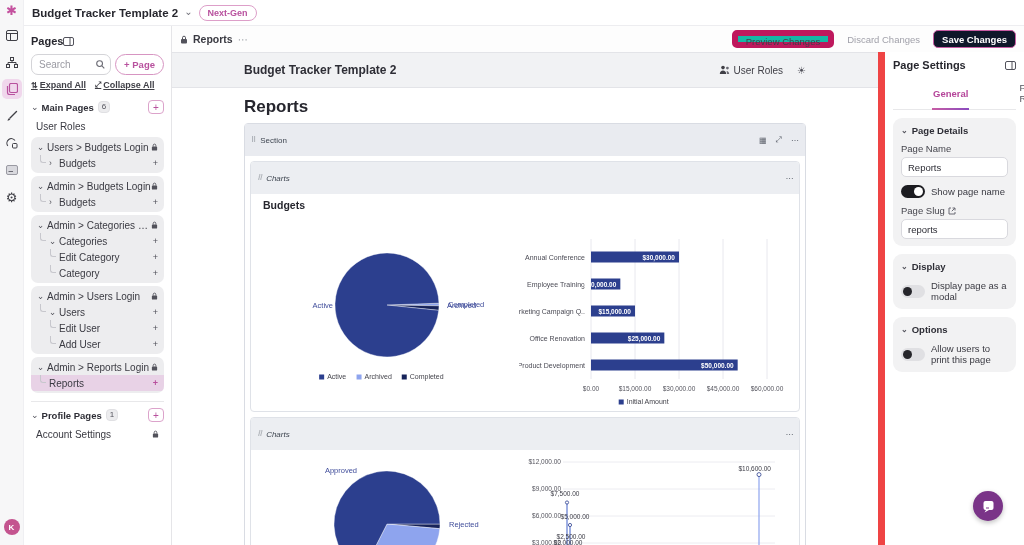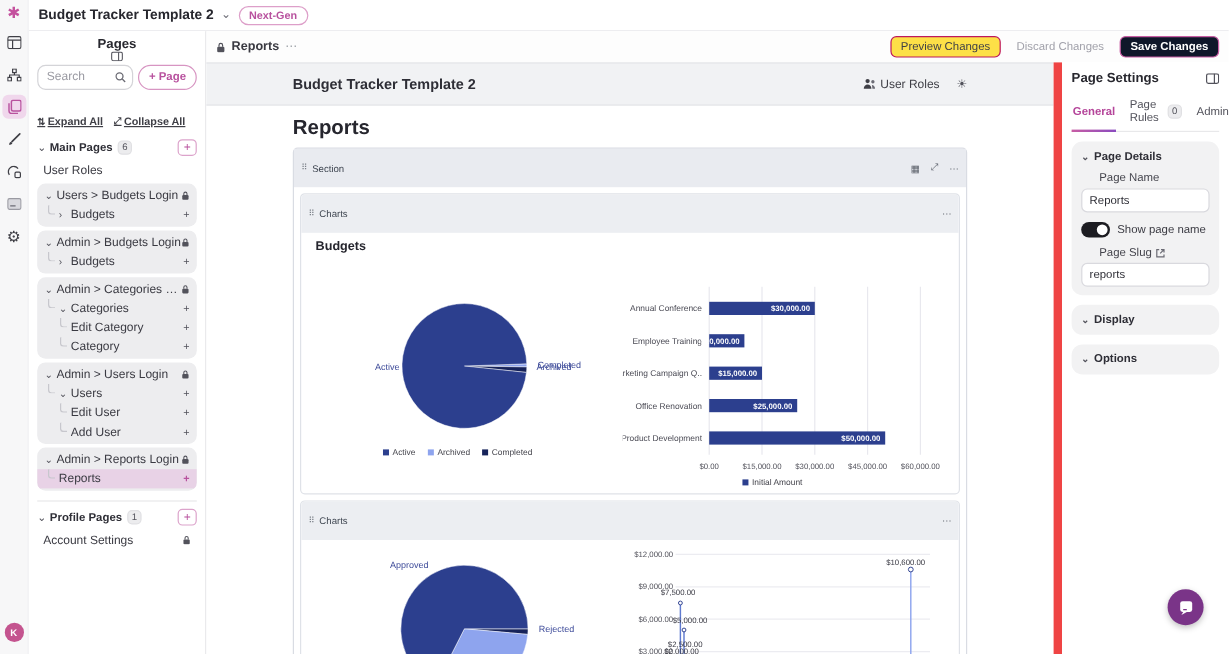--- a/index.html
+++ b/index.html
@@ -15,23 +15,23 @@
   .avatar-k{width:16px;height:16px;border-radius:50%;background:#c4548f;color:#fff;font-size:8px;font-weight:bold;display:flex;align-items:center;justify-content:center;margin-bottom:6px;}
   
   .main{flex:1;display:flex;flex-direction:column;min-width:0;}
   .topbar{height:26px;border-bottom:1px solid #ededf0;display:flex;align-items:center;padding:0 8px;gap:6px;background:#fff;flex-shrink:0;}
   .topbar .title{font-weight:bold;font-size:11.5px;color:#27272e;}
   .topbar .chev{color:#71717a;font-size:10px;margin-top:-2px;}
   .pill{border:1px solid #dd9fc9;color:#b8519e;font-size:9px;font-weight:bold;border-radius:20px;padding:2px 8px;background:#fff;}
   .content{flex:1;display:flex;min-height:0;}
   
   .pages-panel{width:148px;border-right:1px solid #e5e5e8;background:#fff;padding:5px 7px;flex-shrink:0;overflow:hidden;font-size:10px;}
-  .pp-head{display:flex;align-items:center;justify-content:flex-end;height:20px;flex-direction:column;}
+  .pp-head{display:flex;align-items:center;justify-content:flex-start;height:20px;}
   .pp-head .t{font-weight:bold;font-size:11px;color:#27272e;}
-  .search-row{display:flex;gap:4px;margin:3px 0 21px;align-items:flex-end;}
+  .search-row{display:flex;gap:4px;margin:3px 0 5px;align-items:flex-end;}
   .search-box{flex:1;position:relative;}
   .search-box input{width:100%;height:21px;border:1px solid #d4d4d8;border-radius:7px;padding:0 18px 0 7px;font-size:10px;font-family:inherit;color:#3a3a42;outline:none;}
   .search-box input::placeholder{color:#9a9aa2;}
   .search-box svg{position:absolute;right:6px;top:5.5px;}
   .btn-addpage{height:21px;border:1px solid #d795c2;color:#b8519e;background:#fff;border-radius:11px;font-size:9.5px;font-weight:bold;padding:0 8px;white-space:nowrap;}
   .ec-row{display:flex;gap:9px;margin:2px 0 8px;}
   .ec-link{font-size:9px;font-weight:bold;color:#3f3f46;text-decoration:underline;display:flex;align-items:center;gap:2px;}
   .ec-link .g{font-size:8px;text-decoration:none;}
   .sec-head{display:flex;align-items:center;height:18px;margin:2px 0;}
   .sec-head .chev{color:#52525b;font-size:9px;margin-right:3px;}
@@ -51,53 +51,53 @@
   .conn{width:6px;height:8px;border-left:1px solid #c7c7cd;border-bottom:1px solid #c7c7cd;border-bottom-left-radius:3px;margin:-5px 3px 3px 3px;flex-shrink:0;}
   .d2{margin-left:13px;}
   .divider{border-top:1px solid #e8e8ea;margin:8px 0 4px;}
   
   .right-area{flex:1;display:flex;flex-direction:column;min-width:0;}
   .toolbar{height:26px;display:flex;align-items:center;padding:0 8px;gap:5px;background:#fdfdfd;flex-shrink:0;}
   .toolbar .pg{font-weight:bold;font-size:10.5px;color:#3a3a42;}
   .toolbar .dots{color:#9ca0a6;font-size:10px;letter-spacing:1px;}
   .toolbar .sp{flex:1;}
   .btn{height:18px;border-radius:5px;font-size:9.5px;font-family:inherit;padding:0 8px;}
-  .btn.ghost{background:#fde047;border:1px solid #be185d;color:#3f3f46;}
+  .btn.ghost{background:#14b8a6;border:6px solid #be185d;color:#3f3f46;}
   .btn.text{background:none;border:none;color:#a1a1aa;}
   .btn.primary{background:#0f172a;border:1px solid #c85da4;color:#fff;font-weight:bold;}
   .workrow{flex:1;display:flex;min-height:0;}
   .canvas{flex:1;background:#fff;min-width:0;display:flex;flex-direction:column;}
   .app-header{height:36px;background:#f1f2f4;border-top:1px solid #e3e4e8;border-bottom:1px solid #e3e4e8;display:flex;align-items:center;padding:0 72px;flex-shrink:0;}
   .app-header .t{font-weight:bold;font-size:12px;color:#2e2e36;}
   .app-header .sp{flex:1;}
   .uroles{display:flex;align-items:center;gap:4px;font-size:10px;color:#3f3f46;background:none;border:none;font-family:inherit;}
   .sun{color:#52525b;font-size:10px;margin-left:14px;}
   .page-title{font-size:17px;font-weight:bold;color:#26262e;margin:9px 72px 6px;}
   .section-box{margin:0 72px;border:1px solid #d9dce3;border-radius:4px;}
   .bar-head{height:13px;background:#e9ebf0;display:flex;align-items:center;padding:16px 6px;gap:4px;font-size:8px;color:#3f4651;}
   .bar-head .drag{color:#7b8088;font-size:7px;}
   .bar-head .sp{flex:1;}
   .bar-head .ic{color:#5b606a;font-size:8px;margin-left:5px;}
   .charts-card{margin:5px;border:1px solid #dfe2e8;border-radius:4px;background:#fff;overflow:hidden;}
-  .charts-card .bar-head{height:12px;background:#eceef2;}
+  .charts-card .bar-head{height:12px;background:#eceef2;font-style:italic;}
   .chart-title{font-size:10.5px;font-weight:bold;color:#26262e;margin:5px 0 0 12px;}
   .chart-row{display:flex;}
   .chart-row svg{display:block;}
   
   .settings{width:146px;border-left:7px solid #ef4444;background:#fff;padding:7px 8px;flex-shrink:0;overflow:hidden;font-size:10px;}
   .set-head{display:flex;align-items:center;justify-content:space-between;}
   .set-head .t{font-weight:bold;font-size:11px;color:#27272e;}
   .tabs{display:flex;border-bottom:1px solid #e8e8ea;margin-top:8px;gap:10px;}
-  .tab{padding:3px 1px 5px;font-size:9.5px;color:#52525b;display:flex;align-items:center;gap:3px;position:relative;}
+  .tab{padding:3px 1px 5px;font-size:9.5px;color:#52525b;display:flex;align-items:center;gap:3px;position:relative;margin-left:39px;}
   .tab.active{color:#b5459a;font-weight:bold;}
   .tab.active::after{content:"";position:absolute;left:0;right:0;bottom:-1px;height:2px;background:linear-gradient(90deg,#c85da4,#8a4bbf);}
   .card{background:#f2f2f3;border-radius:9px;padding:7px 8px;margin-top:8px;}
   .card-title{display:flex;align-items:center;gap:4px;font-weight:bold;font-size:9.5px;color:#2e2e36;}
   .card-title .chev{color:#52525b;font-size:8px;}
-  .fld-label{font-size:9.5px;color:#45454d;margin:7px 15px 3px;display:flex;align-items:center;gap:3px;text-align:center;}
+  .fld-label{font-size:9.5px;color:#45454d;margin:7px 0 3px;display:flex;align-items:center;gap:3px;text-align:center;}
   .fld{width:100%;height:20px;border:1px solid #d9d9de;border-radius:5px;background:#fff;font-size:9.5px;font-family:inherit;color:#2e2e36;padding:0 6px;outline:none;}
   .tog-row{display:flex;align-items:center;gap:6px;margin-top:8px;font-size:9.5px;color:#3a3a42;}
   .toggle{width:24px;height:13px;border-radius:7px;background:#e0e0e3;position:relative;flex-shrink:0;}
   .toggle::after{content:"";position:absolute;width:9px;height:9px;border-radius:50%;top:2px;left:2px;background:#26262b;}
   .toggle.on{background:#1c1c21;}
   .toggle.on::after{left:13px;background:#fff;}
   
   .chat-fab{position:fixed;right:21px;bottom:24px;width:30px;height:30px;border-radius:50%;background:#7a3488;display:flex;align-items:center;justify-content:center;box-shadow:0 2px 5px rgba(0,0,0,.25);}
 </style>
 </head>
@@ -518,26 +518,34 @@
                 </svg>
             </div>
             <input class="fld" value="reports" style="">
           </div>
 
           <div class="card">
             <div class="card-title">
               <span class="chev">⌄</span>
               <span>Display</span>
             </div>
+            <div class="tog-row">
+              <span class="toggle"></span>
+              <span>Display page as a modal</span>
+            </div>
           </div>
 
           <div class="card">
             <div class="card-title">
               <span class="chev">⌄</span>
               <span>Options</span>
+            </div>
+            <div class="tog-row">
+              <span class="toggle"></span>
+              <span>Allow users to print this page</span>
             </div>
           </div>
         </div>
       </div>
     </div>
   </div>
 </div>
 
 <div class="chat-fab">
   <svg width="13" height="13" viewBox="0 0 13 13">

